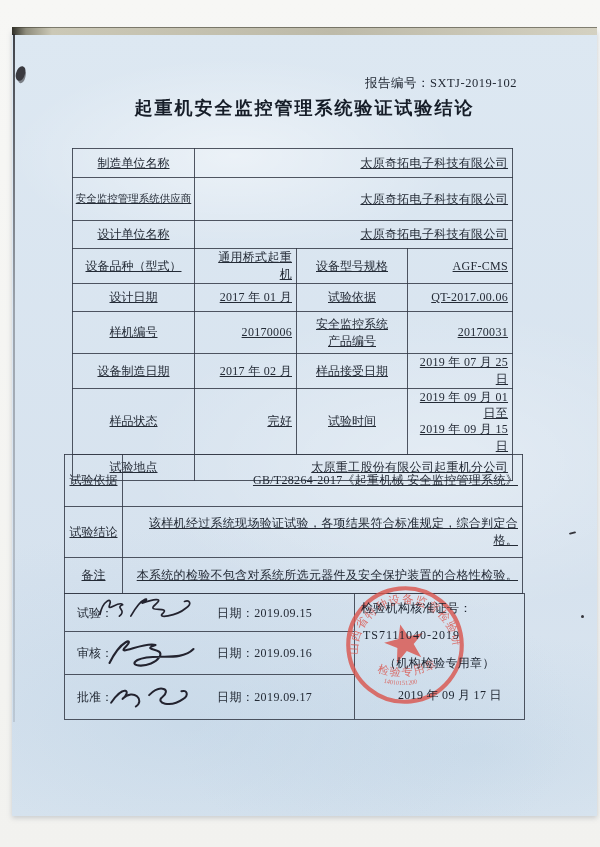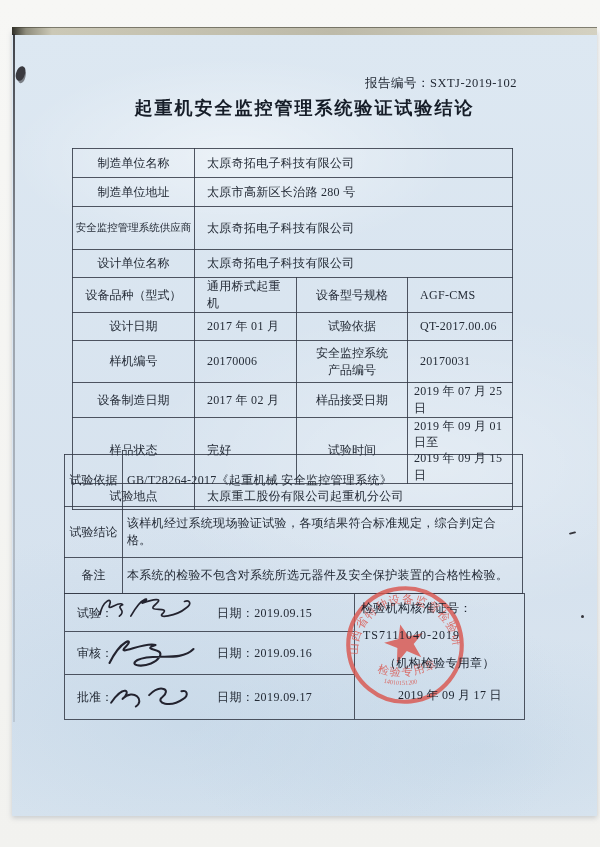--- a/index.html
+++ b/index.html
@@ -44,23 +44,24 @@
   .doc-title{
     position:absolute;left:0;top:66px;width:100%;text-align:center;
     font-size:18px;font-weight:bold;letter-spacing:2px;color:#161d28;
   }
 
   table{border-collapse:collapse;table-layout:fixed;}
   td{
     border:1px solid rgba(52,58,70,.85);
     font-size:12px;color:#242b36;overflow:hidden;
     padding:0 4px;
+    text-decoration:underline;
   }
   td.lbl{text-align:center;}
-  td.val{text-align:left;padding-left:12px;letter-spacing:.3px;}
+  td.val{text-align:right;padding-left:12px;letter-spacing:.3px;}
   td.small{font-size:10.5px;letter-spacing:0;padding:0 1px;}
   .two-line span{display:block;line-height:1.35;}
 
   .info-table{position:absolute;left:60px;top:118px;width:440px;}
   .conc-table{position:absolute;left:52px;top:424px;width:458px;}
   .conc-table td.lbl{width:58px;font-size:12px;}
   .conc-table td.val{padding-left:4px;}
 
   .sig-block{
     position:absolute;left:52px;top:563px;width:459px;height:125px;
@@ -103,24 +104,20 @@
     <colgroup>
         <col style="width:122px">
         <col style="width:102px">
         <col style="width:111px">
         <col style="width:105px">
       </colgroup>
     <tbody>
         <tr style="height:29px">
       <td class="lbl">制造单位名称</td>
       <td class="val" colspan="3">太原奇拓电子科技有限公司</td>
-    </tr>
-    <tr style="height:29px">
-      <td class="lbl">制造单位地址</td>
-      <td class="val" colspan="3">太原市高新区长治路 280 号</td>
     </tr>
     <tr style="height:43px">
       <td class="lbl small">安全监控管理系统供应商</td>
       <td class="val" colspan="3">太原奇拓电子科技有限公司</td>
     </tr>
     <tr style="height:28px">
       <td class="lbl">设计单位名称</td>
       <td class="val" colspan="3">太原奇拓电子科技有限公司</td>
     </tr>
     <tr style="height:28px">

